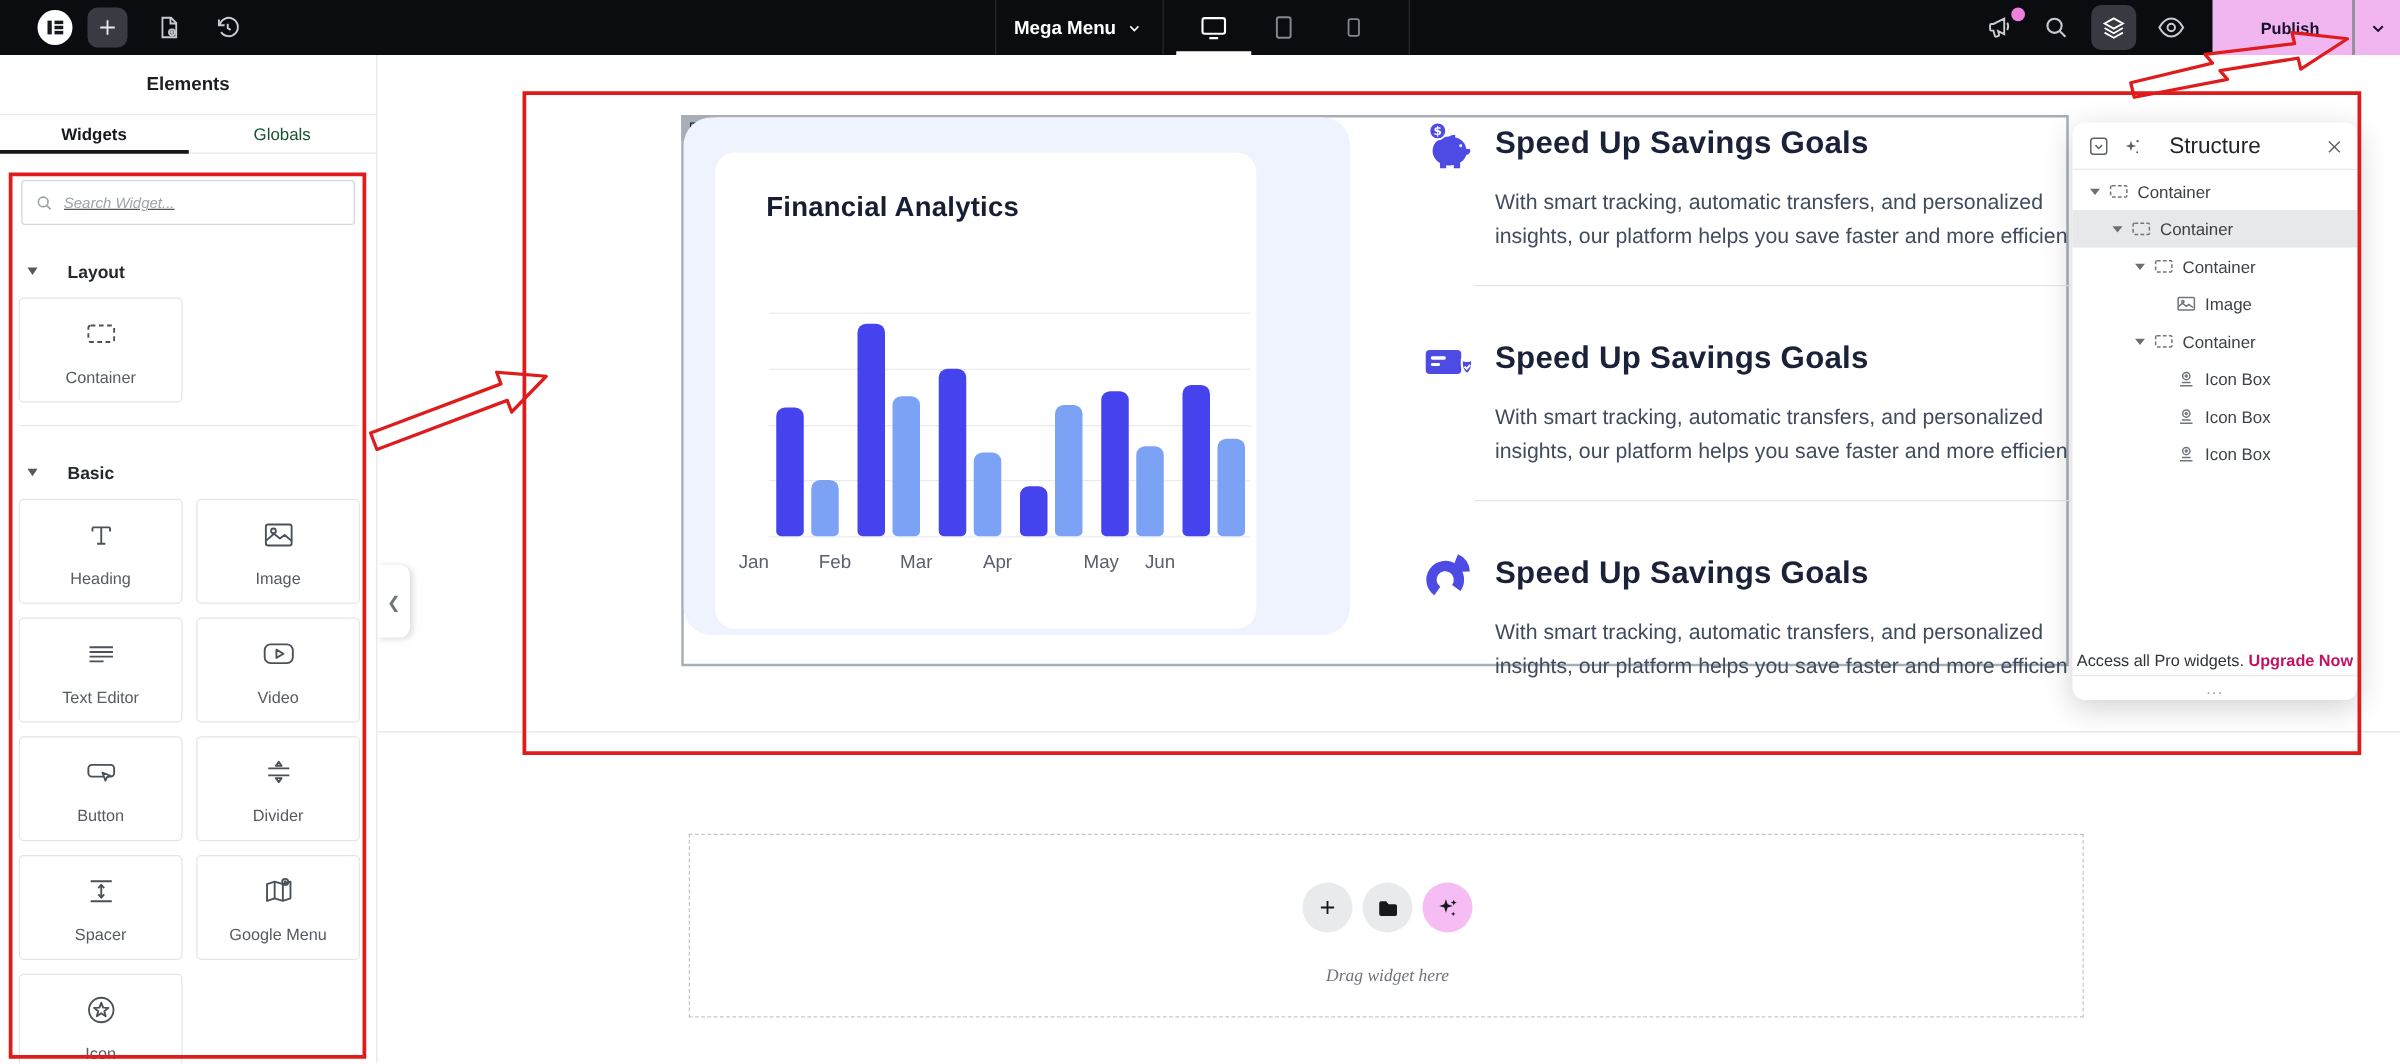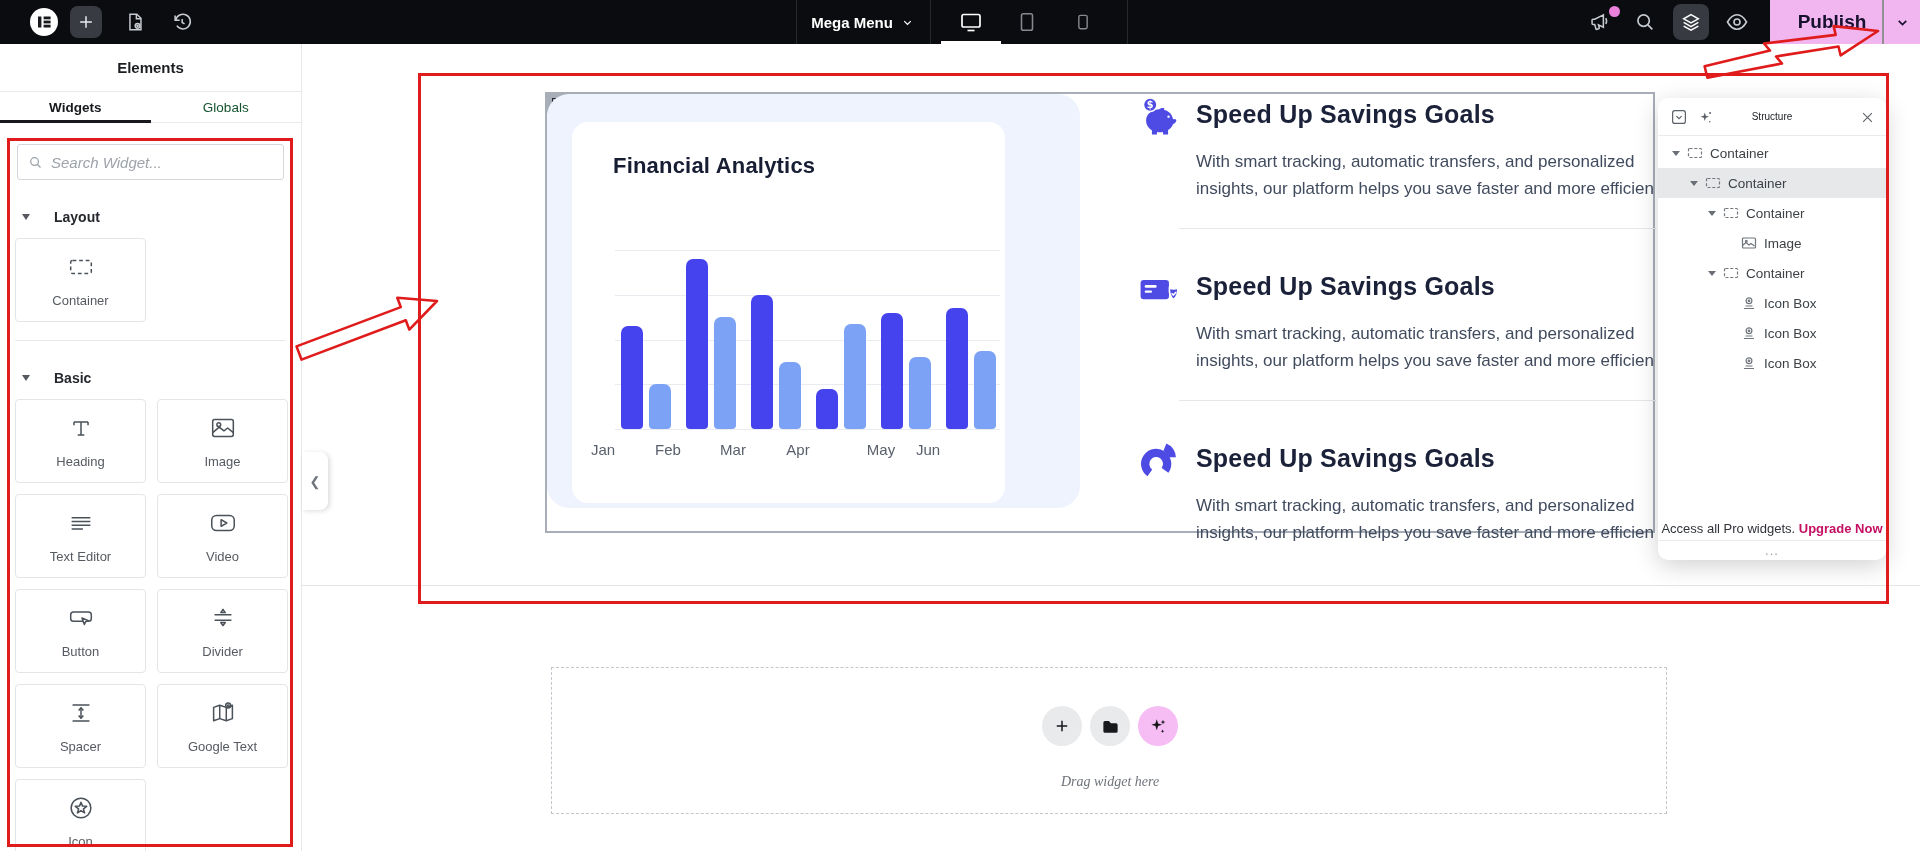--- a/index.html
+++ b/index.html
@@ -16,41 +16,41 @@
   .add-btn { position:absolute; left:70px; top:6px; width:32px; height:32px; border-radius:8px; background:#383c42;
              display:flex; align-items:center; justify-content:center; cursor:pointer; }
   .tb-divider { position:absolute; top:0; width:1px; height:44px; background:#26282c; }
   #menu-switcher { position:absolute; left:800px; top:0; width:125px; height:44px; display:flex; gap:8px;
                    align-items:center; justify-content:center; color:#fff; font-size:15px; font-weight:bold; cursor:pointer; }
   .dev-underline { position:absolute; left:941px; top:41px; width:60px; height:3px; background:#fff; }
   .layers-btn { position:absolute; left:1673px; top:4px; width:36px; height:36px; border-radius:8px; background:#373b41;
                 display:flex; align-items:center; justify-content:center; cursor:pointer; }
   .notif-dot { position:absolute; left:1609px; top:6px; width:11px; height:11px; border-radius:50%; background:#ec80dd; }
   #publish-btn { position:absolute; left:1770px; top:0; width:112px; height:44px; background:#f1b6ef;
-                 display:flex; align-items:center; justify-content:center; font-size:19px; font-weight:bold;
+                 display:flex; align-items:center; justify-content:center; font-size:13px; font-weight:bold;
                  color:#17102e; cursor:pointer;padding-left:12px; }
   #publish-sep { position:absolute; left:1882px; top:0; width:2px; height:44px; background:rgba(255,255,255,.55); }
   #publish-more { position:absolute; left:1884px; top:0; width:36px; height:44px; background:#f1b6ef;
                   display:flex; align-items:center; justify-content:center; cursor:pointer; }
 
   
   #panel { position:absolute; left:0; top:44px; width:302px; height:807px; background:#fff;
            border-right:1px solid #e6e8ea; z-index:10; }
   #panel-title-row { height:48px; display:flex; align-items:center; justify-content:center;
                      border-bottom:1px solid #e8eaec; }
   #panel-title { font-size:15px; font-weight:bold; color:#1c1e21; }
   #panel-tabs { height:31px; display:flex; border-bottom:1px solid #e8eaec; }
   .panel-tab { flex:1; display:flex; align-items:center; justify-content:center; font-size:13.5px;
                color:#14532d; cursor:pointer; position:relative; }
   .panel-tab.active { color:#17191c; font-weight:bold; }
   .panel-tab.active::after { content:""; position:absolute; left:0; right:0; bottom:-1px; height:3px; background:#17191c; }
   #search-box { margin:21px 17px 0 17px; height:36px; border:1px solid #d3d6da; border-radius:3px;
                 display:flex; align-items:center; padding:0 10px; gap:8px; background:#fff; }
-  #search-box input { border:none; outline:none; flex:1; font-size:15px; font-style:italic; color:#555;
-                      font-family:"Liberation Sans", sans-serif; background:transparent; }
+  #search-box input { border:none; outline:none; flex:1; font-size:12px; font-style:italic; color:#555;
+                      font-family:"Liberation Sans", sans-serif; background:transparent;text-decoration:underline; }
   #search-box input::placeholder { color:#9ea3aa; }
   .section-head { display:flex; align-items:center; gap:24px; margin:29px 0 0 22px; cursor:pointer; }
   .section-head .caret { width:0; height:0; border-left:4.5px solid transparent; border-right:4.5px solid transparent;
                          border-top:6px solid #55595f; }
   .section-head .sec-label { font-size:14px; font-weight:bold; color:#25282d; }
   .widget-grid { display:grid; grid-template-columns:131px 131px; gap:11px; margin:13px 15px 0 15px; }
   .widget-card { height:84px; background:#fff; border:1px solid #e3e5e8; border-radius:4px; cursor:pointer;
                  display:flex; flex-direction:column; align-items:center; justify-content:center; gap:7px; }
   .widget-card .w-label { font-size:13px; color:#565a61; }
   .panel-sep { height:1px; background:#e8e9eb; margin:18px 15px 0 15px; }
@@ -94,21 +94,21 @@
             justify-content:center; cursor:pointer; }
   .dz-btn.magic { background:#f5bdf3; }
   #dz-hint { position:absolute; left:0; top:106px; width:1116px; text-align:center; font-size:14px;
              font-style:italic; color:#6e737a; }
 
   
   #structure { position:absolute; left:1658px; top:98px; width:228px; height:462px; background:#fff;
                border-radius:10px; box-shadow:0 6px 24px rgba(0,0,0,.18); z-index:40; }
   #structure-header { height:38px; border-bottom:1px solid #e9eaec; position:relative;
                       display:flex; align-items:center; justify-content:center; }
-  #structure-title { font-size:10px; color:#212428;text-align:center; }
+  #structure-title { font-size:18px; color:#212428;text-align:center; }
   .sh-icon { position:absolute; top:8px; width:22px; height:22px; display:flex; align-items:center;
              justify-content:center; cursor:pointer; color:#5b6168; }
   #tree { padding-top:2px; }
   .tree-row { height:30px; display:flex; align-items:center; cursor:pointer; }
   .tree-row.selected { background:#e6e8ea; }
   .tr-caret { width:0; height:0; border-left:4px solid transparent; border-right:4px solid transparent;
               border-top:5px solid #6a6f76; margin-right:7px; }
   .tr-caret.hidden { visibility:hidden; }
   .tr-icon { margin-right:7px; display:flex; }
   .tr-label { font-size:13.5px; color:#3d4247; }
@@ -309,21 +309,21 @@
               </svg></span>
                    <span class="w-label">Spacer</span>
           </div>
           <div class="widget-card">
             <span><svg width="30" height="30" viewBox="0 0 32 32" fill="none" stroke="#4a5158" stroke-width="1.6" stroke-linejoin="round">
                 <path d="M6 10l6.5-2.2 7 2.2 6.5-2.2V22l-6.5 2.2-7-2.2L6 24.2z"></path>
                 <path d="M12.5 7.8V22M19.5 10v14.2"></path>
                 <circle cx="21.5" cy="8" r="2.6"></circle>
                 <circle cx="21.5" cy="8" r=".6"></circle>
               </svg></span>
-                   <span class="w-label">Google Text</span>
+                   <span class="w-label">Google Menu</span>
           </div>
           <div class="widget-card">
             <span><svg width="30" height="30" viewBox="0 0 32 32" fill="none" stroke="#4a5158" stroke-width="1.6" stroke-linejoin="round">
                 <circle cx="16" cy="16" r="10.5"></circle>
                 <path d="M16 9.8l1.6 4.2 4.5.2-3.5 2.8 1.2 4.3-3.8-2.5-3.8 2.5 1.2-4.3-3.5-2.8 4.5-.2z"></path>
               </svg></span>
                    <span class="w-label">Icon</span>
           </div>
         </div>
       </div>

